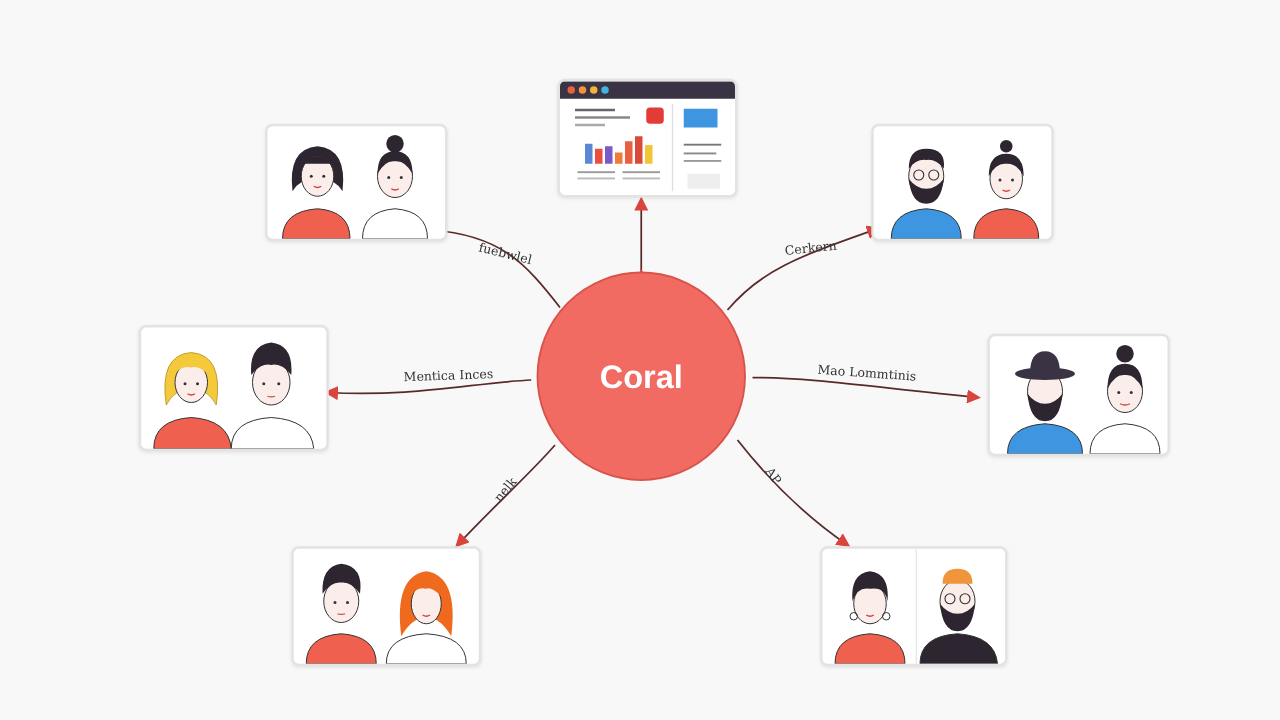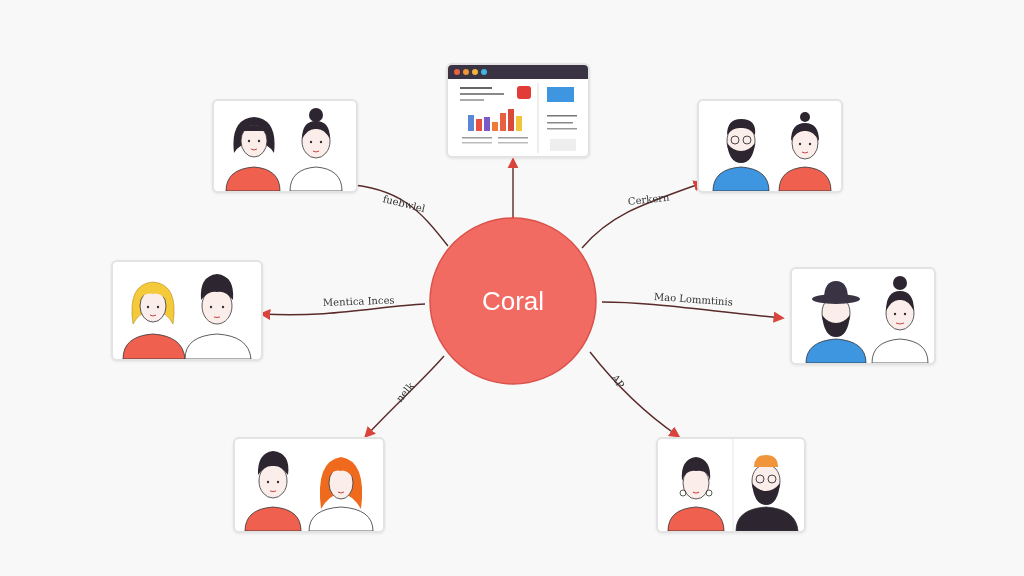--- a/index.html
+++ b/index.html
@@ -1,20 +1,20 @@
 <!DOCTYPE html>
 <html><head>
 <meta charset="utf-8">
 <style>
   html,body{margin:0;padding:0;}
   body{width:1024px;height:576px;position:relative;overflow:hidden;background:#f8f8f8;font-family:"Liberation Sans",sans-serif;}
   #canvas{position:absolute;left:0;top:0;width:1024px;height:576px;}
   .card{position:absolute;background:#ffffff;border:2px solid #e3e3e3;border-radius:6px;box-shadow:0 1px 3px rgba(0,0,0,0.08);overflow:hidden;}
   .card svg{position:absolute;left:0;top:0;}
-  .center-label{position:absolute;left:430px;top:218px;width:166px;height:166px;display:flex;align-items:center;justify-content:center;color:#fff;font-weight:normal;font-size:26px;font-family:"Liberation Sans",sans-serif;}
+  .center-label{position:absolute;left:430px;top:218px;width:166px;height:166px;display:flex;align-items:center;justify-content:center;color:#fff;font-weight:bold;font-size:26px;font-family:"Liberation Sans",sans-serif;}
   .edge-label{position:absolute;font-family:"DejaVu Serif",serif;font-size:10px;color:#333;white-space:nowrap;transform-origin:left center;}
 </style>
 </head>
 <body>
 
 <svg id="canvas" width="1024" height="576" viewBox="0 0 1024 576">
   <defs>
     <marker id="ah" markerWidth="8" markerHeight="8" refX="6" refY="4" orient="auto">
       <path d="M0,0 L8,4 L0,8 z" fill="#d9443c"></path>
     </marker>

